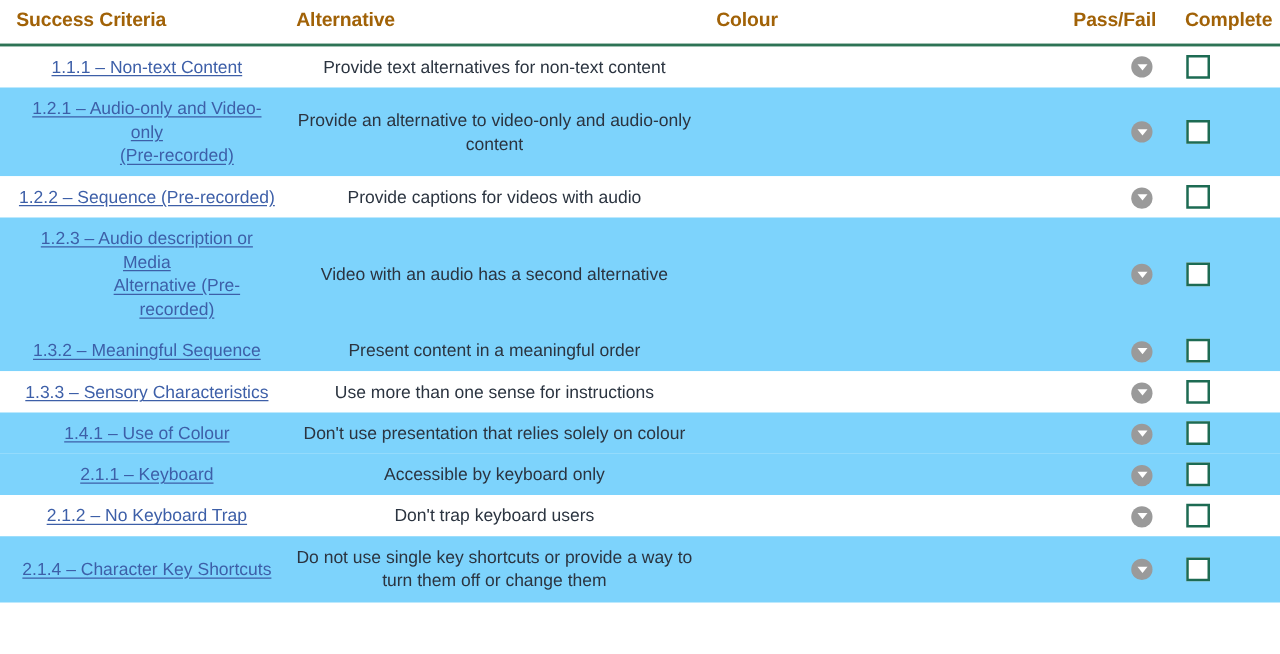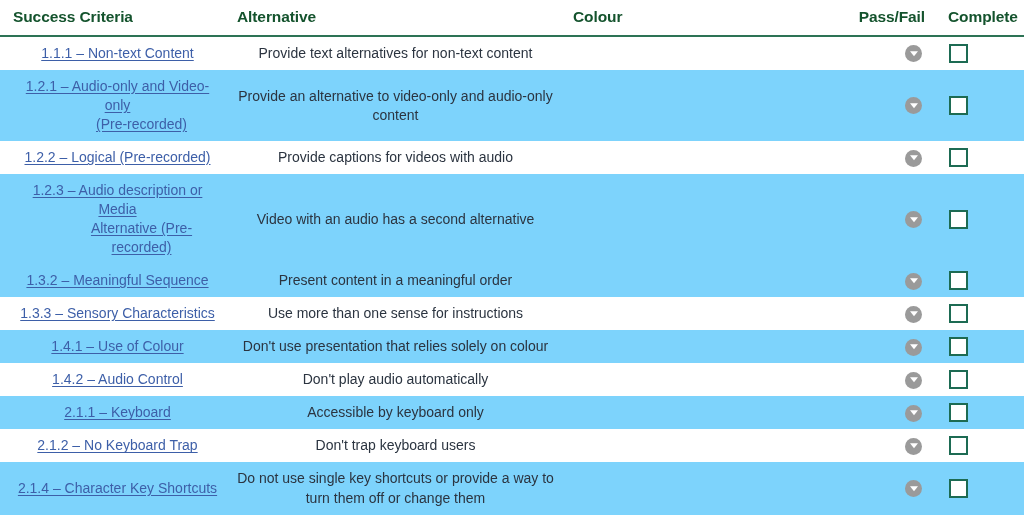--- a/index.html
+++ b/index.html
@@ -25,21 +25,21 @@
   table.checklist {
     width: 1024px;
     border-collapse: collapse;
     table-layout: fixed;
   }
 
   
   thead th {
     font-size: 15.5px;
     font-weight: bold;
-    color: #14532d;
+    color: #a16207;
     text-align: left;
     padding: 8px 0 9px 0;
     vertical-align: bottom;
     border-bottom: 2.5px solid #2d7355;
     letter-spacing: -0.1px;
   }
   th.col-criteria    { width: 228px; padding-left: 13px; }
   th.col-description { width: 336px; padding-left: 9px; }
   th.col-notes       { width: 268px; padding-left: 9px; }
   th.col-passfail    { width: 112px; text-align: right; padding-right: 19px; }
@@ -148,21 +148,21 @@
           <td class="cell-complete"><span class="checkbox-square"></span></td>
         </tr>
         <tr class="alt">
           <td class="cell-criteria"><a class="criteria-link" href="#"><span class="criteria-wrap"><span>1.2.1 – Audio-only and Video-only</span><span class="line2">(Pre-recorded)</span></span></a></td>
           <td class="cell-description">Provide an alternative to video-only and audio-only content</td>
           <td class="cell-notes"></td>
           <td class="cell-passfail"><span class="dropdown-toggle"></span></td>
           <td class="cell-complete"><span class="checkbox-square"></span></td>
         </tr>
         <tr class="">
-          <td class="cell-criteria"><a class="criteria-link" href="#">1.2.2 – Logical (Pre-recorded)</a></td>
+          <td class="cell-criteria"><a class="criteria-link" href="#">1.2.2 – Sequence (Pre-recorded)</a></td>
           <td class="cell-description">Provide captions for videos with audio</td>
           <td class="cell-notes"></td>
           <td class="cell-passfail"><span class="dropdown-toggle"></span></td>
           <td class="cell-complete"><span class="checkbox-square"></span></td>
         </tr>
         <tr class="alt">
           <td class="cell-criteria"><a class="criteria-link" href="#"><span class="criteria-wrap"><span>1.2.3 – Audio description or Media</span><span class="line2">Alternative (Pre-recorded)</span></span></a></td>
           <td class="cell-description">Video with an audio has a second alternative</td>
           <td class="cell-notes"></td>
           <td class="cell-passfail"><span class="dropdown-toggle"></span></td>
@@ -178,27 +178,20 @@
         <tr class="">
           <td class="cell-criteria"><a class="criteria-link" href="#">1.3.3 – Sensory Characteristics</a></td>
           <td class="cell-description">Use more than one sense for instructions</td>
           <td class="cell-notes"></td>
           <td class="cell-passfail"><span class="dropdown-toggle"></span></td>
           <td class="cell-complete"><span class="checkbox-square"></span></td>
         </tr>
         <tr class="alt">
           <td class="cell-criteria"><a class="criteria-link" href="#">1.4.1 – Use of Colour</a></td>
           <td class="cell-description">Don't use presentation that relies solely on colour</td>
-          <td class="cell-notes"></td>
-          <td class="cell-passfail"><span class="dropdown-toggle"></span></td>
-          <td class="cell-complete"><span class="checkbox-square"></span></td>
-        </tr>
-        <tr class="">
-          <td class="cell-criteria"><a class="criteria-link" href="#">1.4.2 – Audio Control</a></td>
-          <td class="cell-description">Don't play audio automatically</td>
           <td class="cell-notes"></td>
           <td class="cell-passfail"><span class="dropdown-toggle"></span></td>
           <td class="cell-complete"><span class="checkbox-square"></span></td>
         </tr>
         <tr class="alt">
           <td class="cell-criteria"><a class="criteria-link" href="#">2.1.1 – Keyboard</a></td>
           <td class="cell-description">Accessible by keyboard only</td>
           <td class="cell-notes"></td>
           <td class="cell-passfail"><span class="dropdown-toggle"></span></td>
           <td class="cell-complete"><span class="checkbox-square"></span></td>

